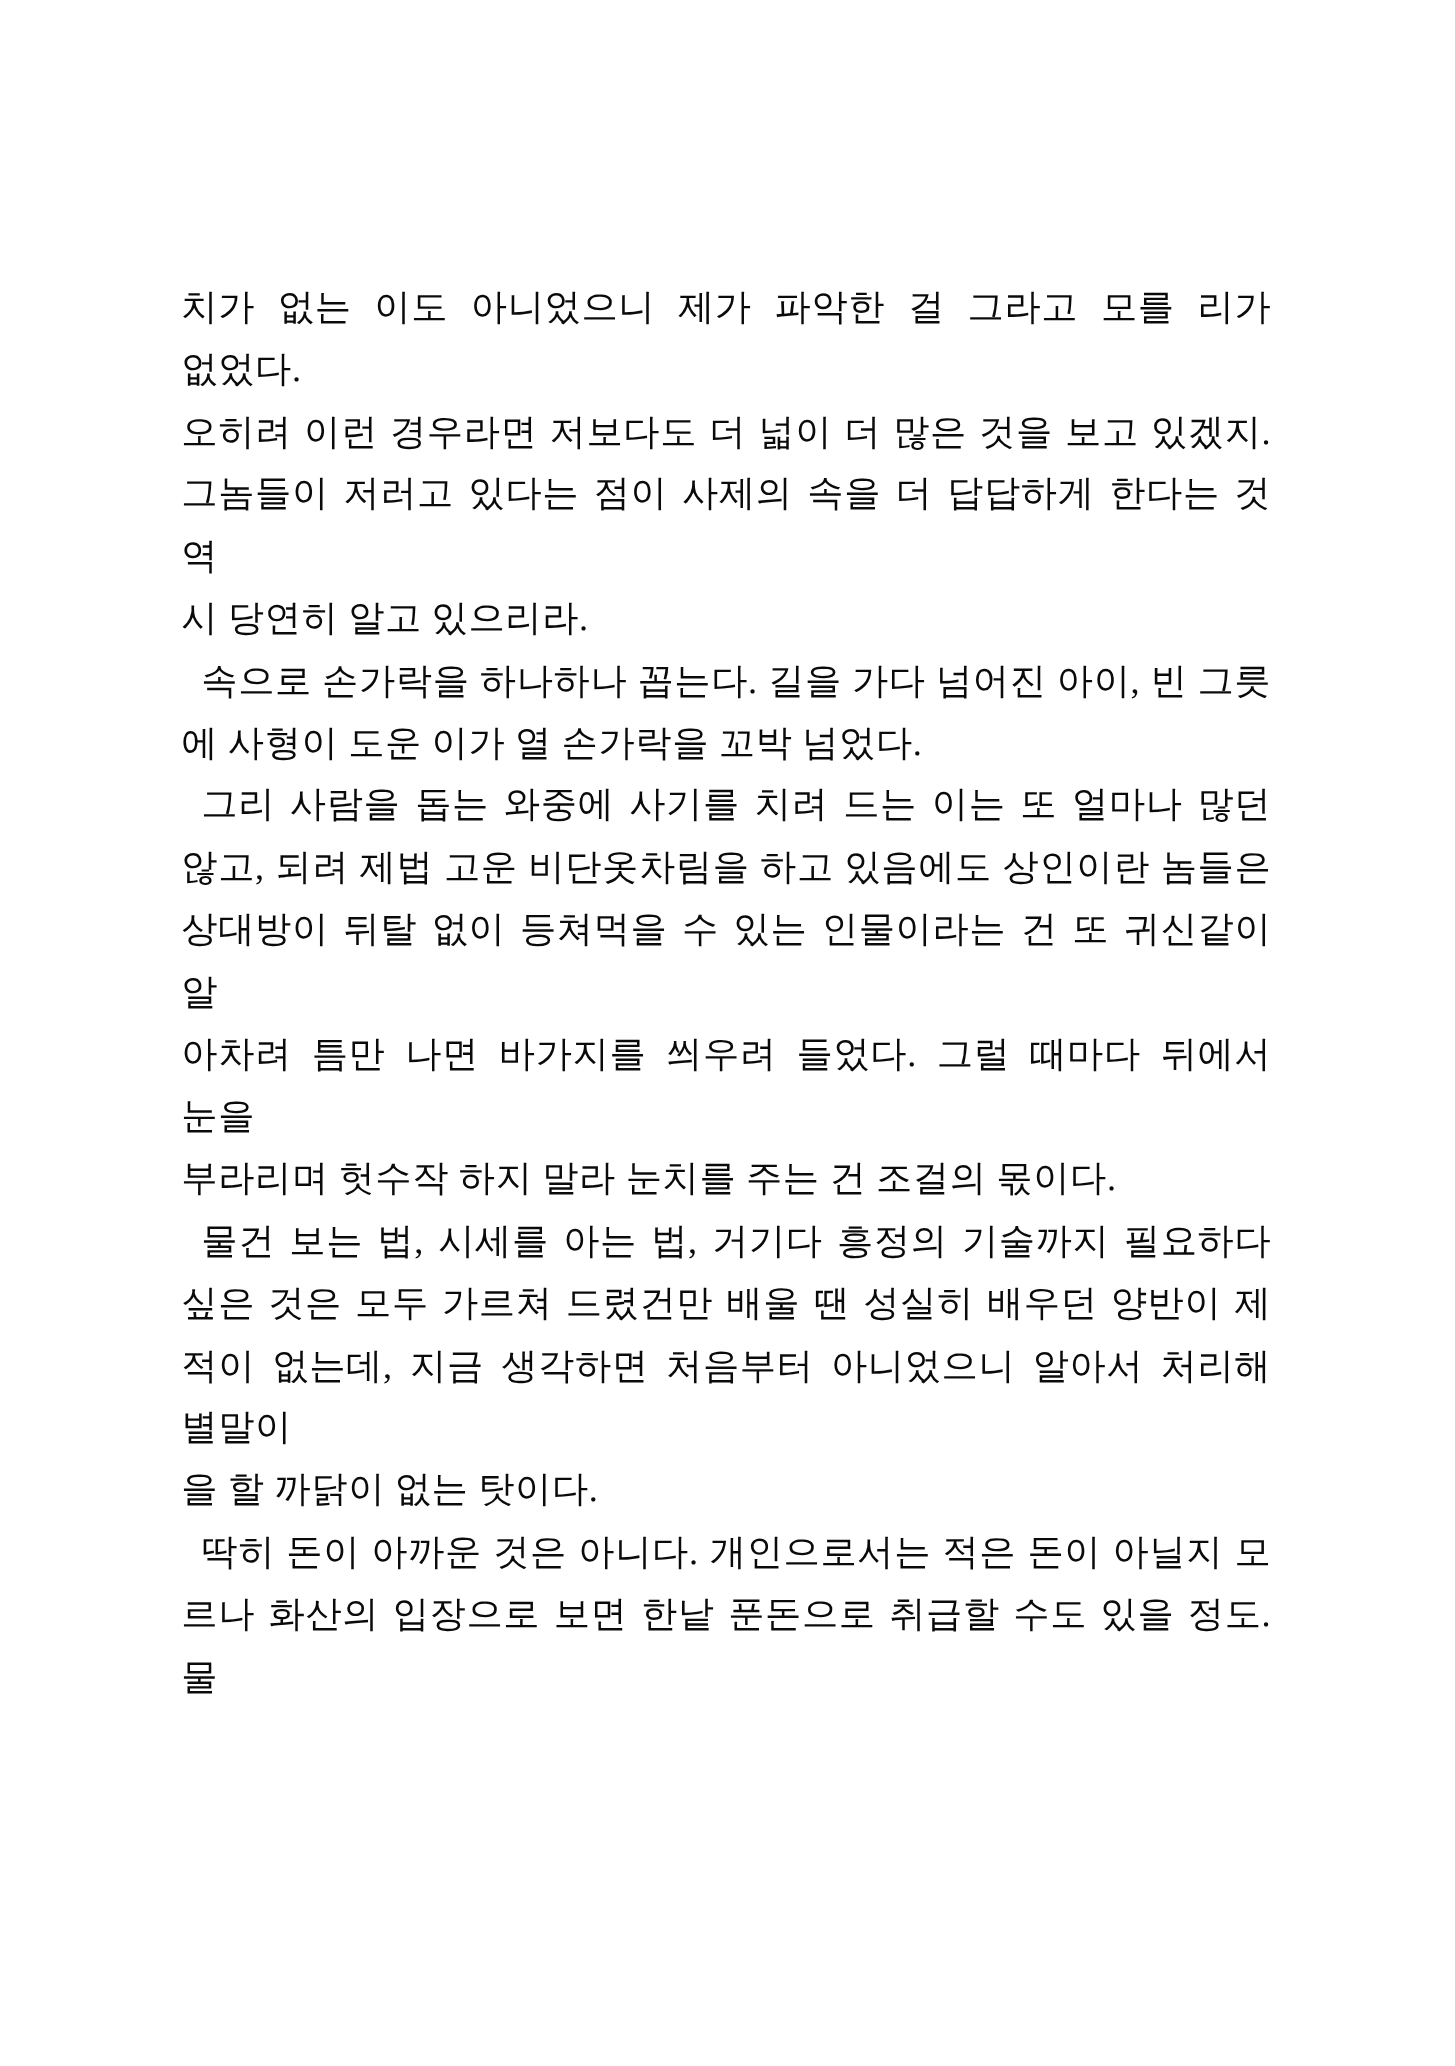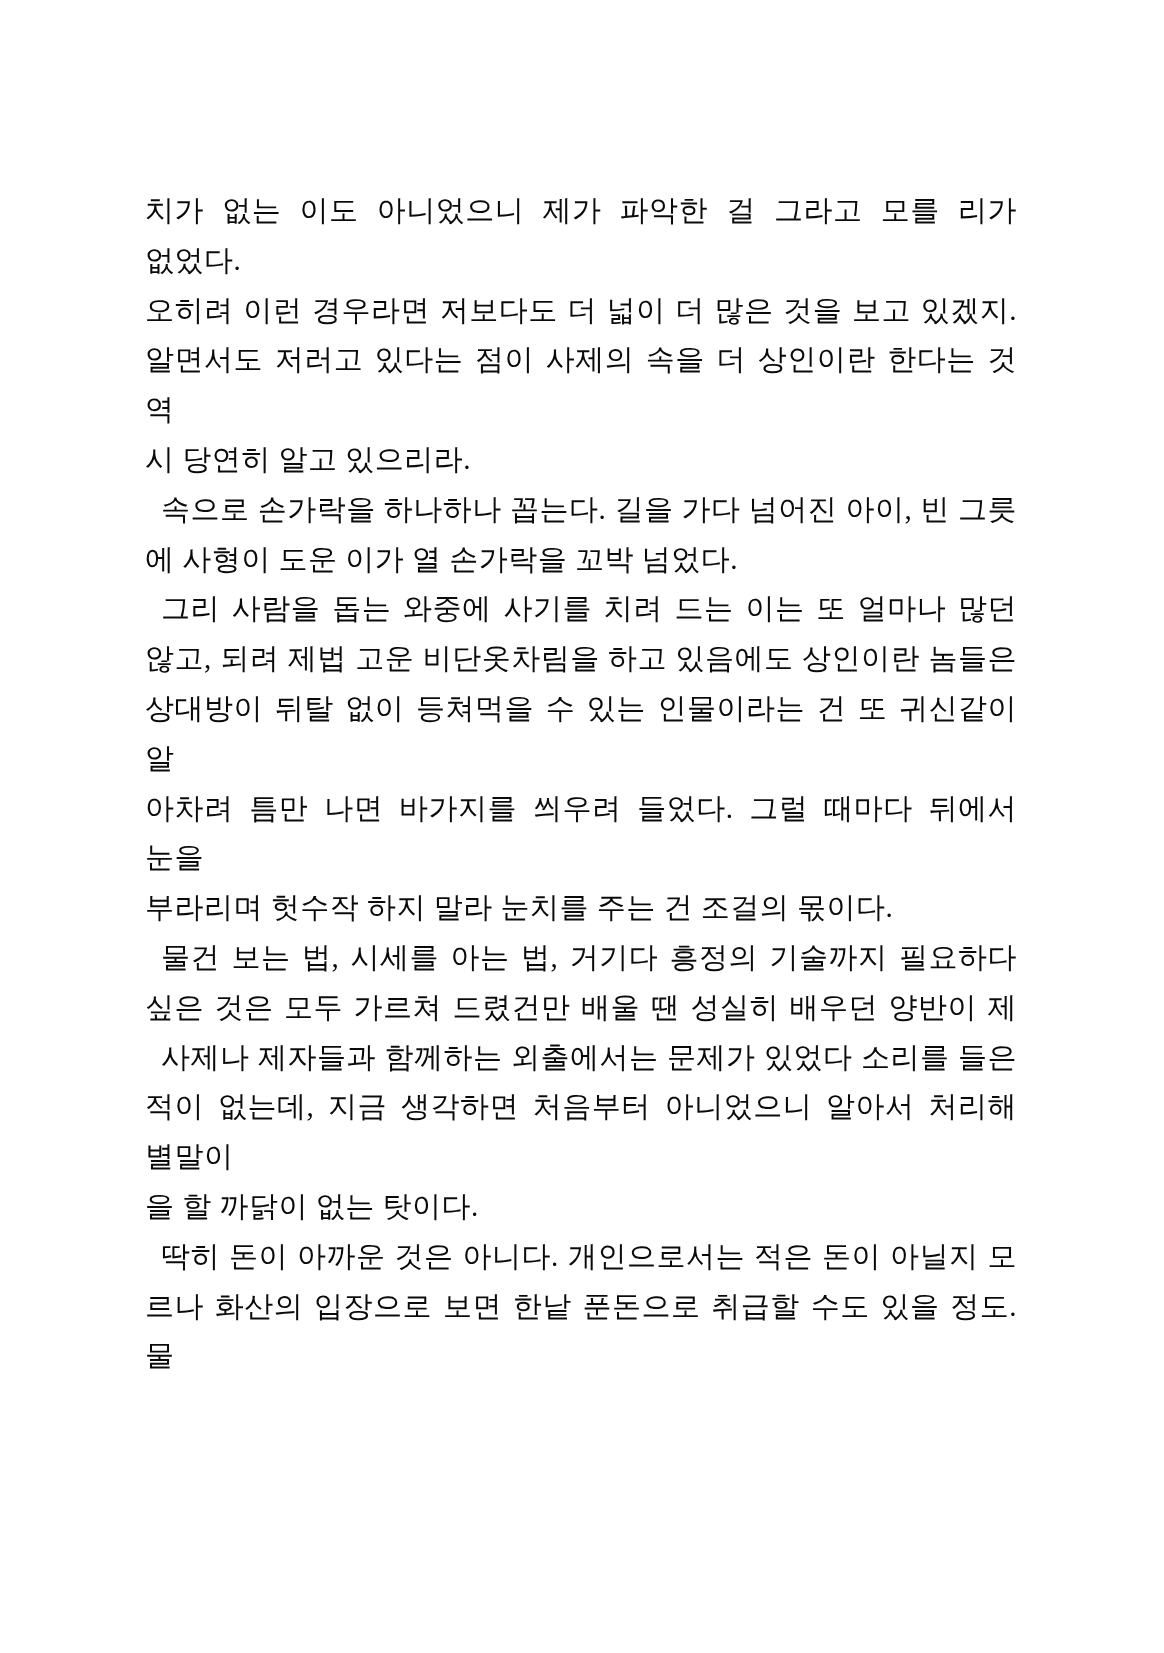--- a/index.html
+++ b/index.html
@@ -11,20 +11,21 @@
     width: 1164px;
     height: 1653px;
     position: relative;
     overflow: hidden;
     font-family: "Liberation Serif", "DejaVu Serif", serif;
   }
   .page {
     position: absolute;
     inset: 0;
     background: #ffffff;
+    margin-top: 36px;
   }
   .text-block {
     position: absolute;
     left: 145px;
     top: 186px;
     width: 872px;
     font-size: 29px;
     line-height: 49.8px;
     color: #0a0a0a;
     letter-spacing: 0.5px;
@@ -51,31 +52,30 @@
     text-indent: 16px;
   }
 </style>
 </head>
 <body>
 
 <div class="page">
   <div class="text-block">
     <div class="ln j">치가 없는 이도 아니었으니 제가 파악한 걸 그라고 모를 리가 없었다.</div>
     <div class="ln j">오히려 이런 경우라면 저보다도 더 넓이 더 많은 것을 보고 있겠지.</div>
-    <div class="ln j">알면서도 저러고 있다는 점이 사제의 속을 더 상인이란 한다는 것 역</div>
+    <div class="ln j">그놈들이 저러고 있다는 점이 사제의 속을 더 답답하게 한다는 것 역</div>
     <div class="ln e">시 당연히 알고 있으리라.</div>
     <div class="ln j i">속으로 손가락을 하나하나 꼽는다. 길을 가다 넘어진 아이, 빈 그릇</div>
     <div class="ln e">에 사형이 도운 이가 열 손가락을 꼬박 넘었다.</div>
     <div class="ln j i">그리 사람을 돕는 와중에 사기를 치려 드는 이는 또 얼마나 많던</div>
     <div class="ln j">않고, 되려 제법 고운 비단옷차림을 하고 있음에도 상인이란 놈들은</div>
     <div class="ln j">상대방이 뒤탈 없이 등쳐먹을 수 있는 인물이라는 건 또 귀신같이 알</div>
     <div class="ln j">아차려 틈만 나면 바가지를 씌우려 들었다. 그럴 때마다 뒤에서 눈을</div>
     <div class="ln e">부라리며 헛수작 하지 말라 눈치를 주는 건 조걸의 몫이다.</div>
     <div class="ln j i">물건 보는 법, 시세를 아는 법, 거기다 흥정의 기술까지 필요하다</div>
     <div class="ln j">싶은 것은 모두 가르쳐 드렸건만 배울 땐 성실히 배우던 양반이 제</div>
-    <div class="ln j i">사제나 제자들과 함께하는 외출에서는 문제가 있었다 소리를 들은</div>
     <div class="ln j">적이 없는데, 지금 생각하면 처음부터 아니었으니 알아서 처리해 별말이</div>
     <div class="ln e">을 할 까닭이 없는 탓이다.</div>
     <div class="ln j i">딱히 돈이 아까운 것은 아니다. 개인으로서는 적은 돈이 아닐지 모</div>
     <div class="ln j">르나 화산의 입장으로 보면 한낱 푼돈으로 취급할 수도 있을 정도. 물</div>
 
   </div>
 </div>
 
 </body></html>

